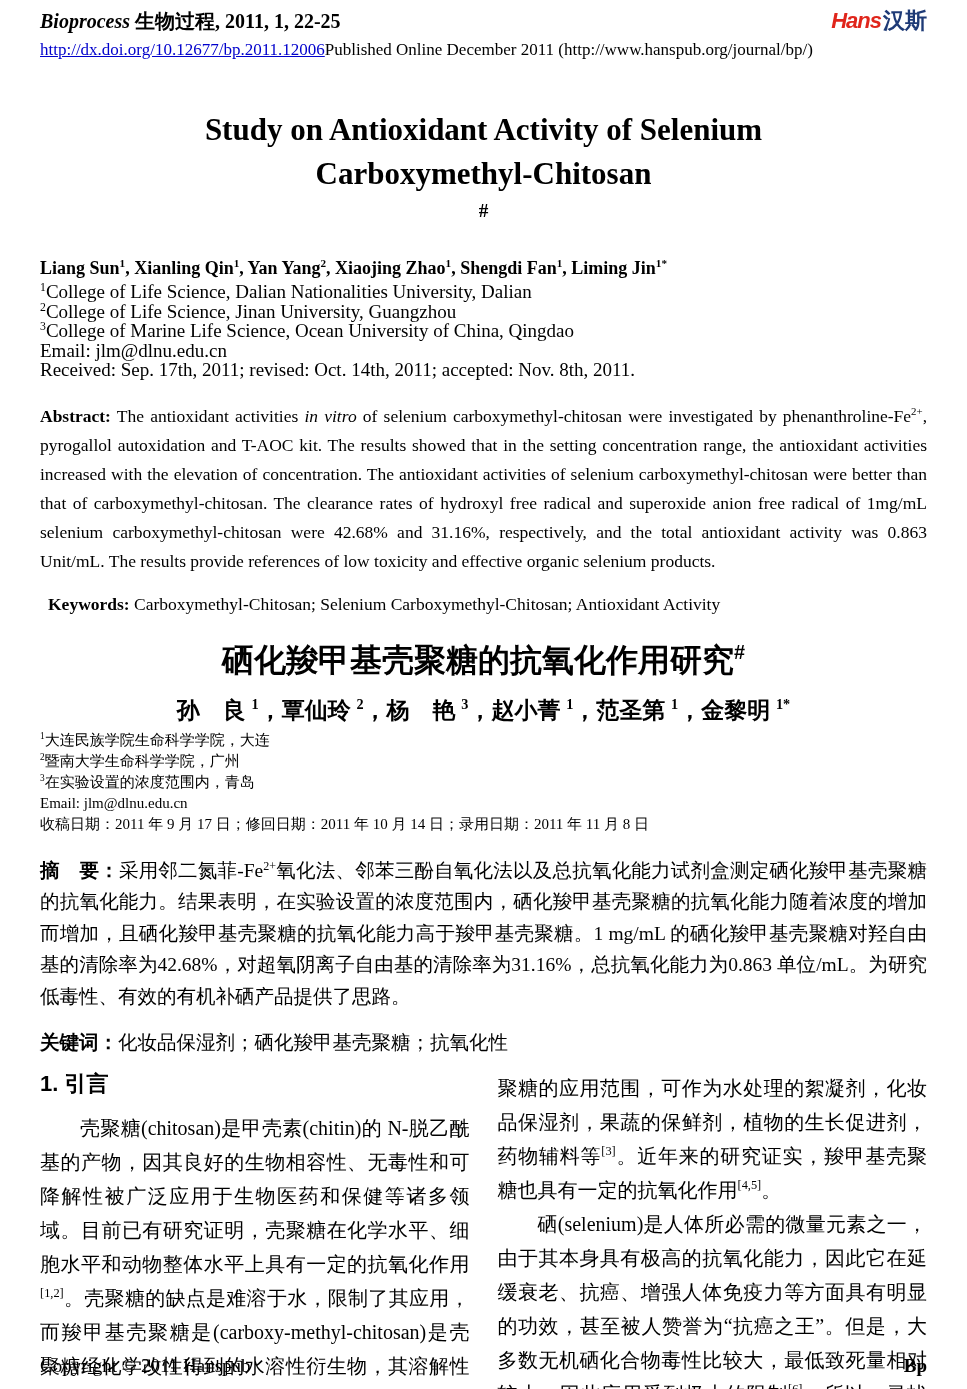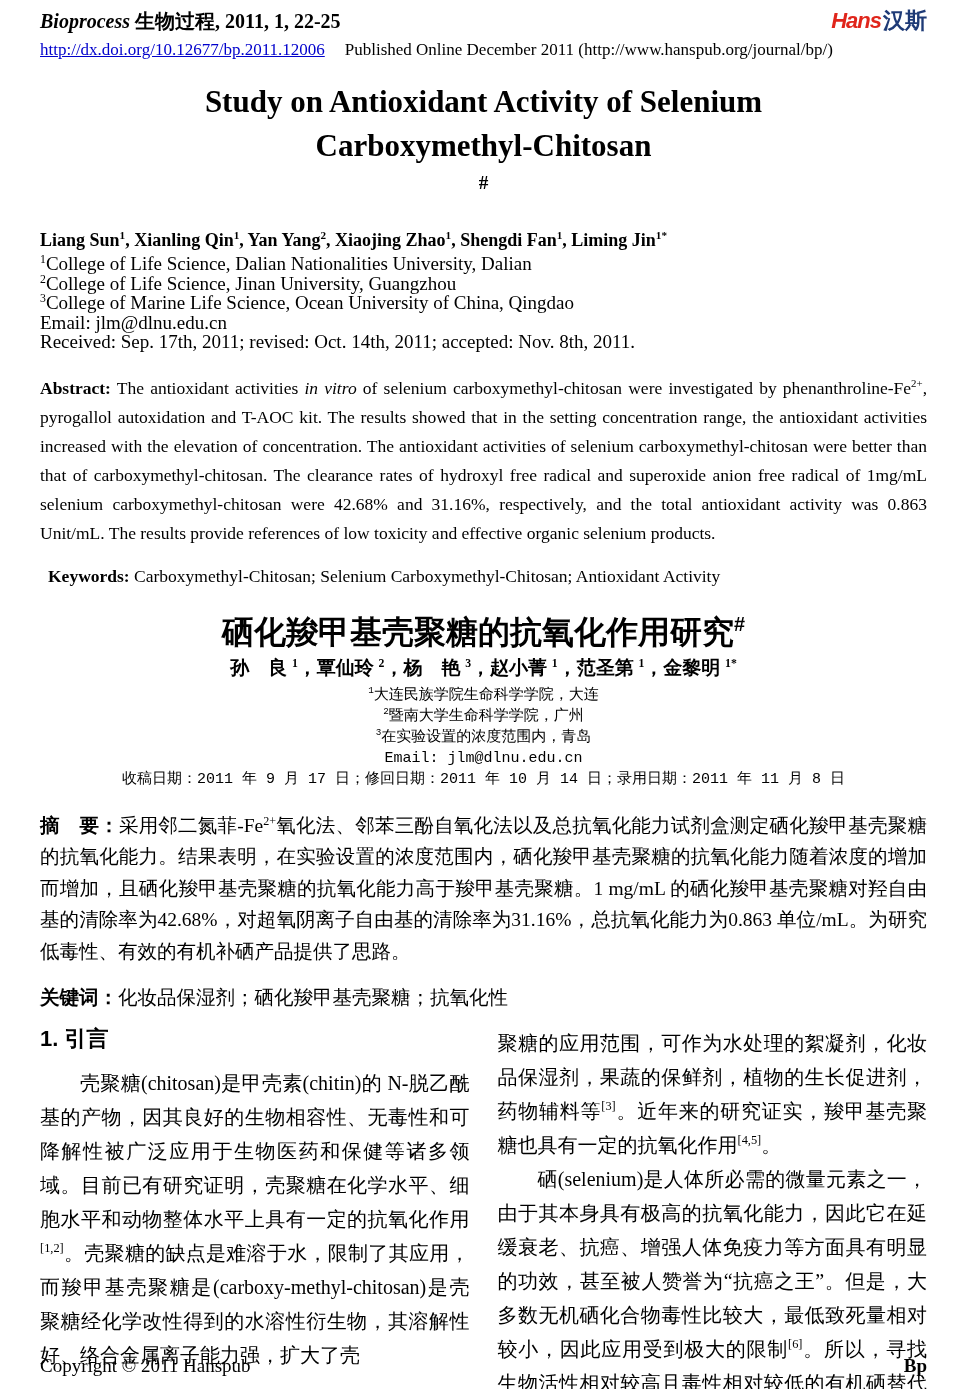--- a/index.html
+++ b/index.html
@@ -11,42 +11,42 @@
   .page { padding:8px 40px 0 40px; position:relative; height:100%; }
 
   sup { font-size:62%; line-height:0; vertical-align:super; }
 
   
   .hdr { position:relative; }
   .hdr-l1 { font-size:20px; font-weight:bold; }
   .hdr-l1 .jt { font-style:italic; }
   .hdr-l2 { font-size:17px; margin-top:5px; }
   .doi { color:var(--link_blue,#0000cc); text-decoration:underline; cursor:pointer;text-align:right; }
-  .pub { margin-left:20px; }
+  .pub { }
   .logo { position:absolute; right:0; top:-2px; font-size:22px; font-weight:bold;
           font-family:"Liberation Sans","DejaVu Sans",sans-serif; }
   .logo .latin { color:var(--hans_red,#e0251b); font-style:italic; letter-spacing:-1px; }
   .logo .cjk { color:var(--hans_navy,#1e3a76); margin-left:2px; }
 
   
-  .title { text-align:center; margin-top:20px; font-weight:bold; font-size:31px; line-height:44px; }
+  .title { text-align:center; margin-top:48px; font-weight:bold; font-size:31px; line-height:44px; }
   .title span { display:block; }
   .authors-en { text-align:left; font-weight:bold; font-size:18px; margin-top:18px; }
   .affil, .meta-line { text-align:left; font-size:19px; line-height:19.5px; }
   .affil-block { margin-top:3px; }
 
   
   .abs-en { margin-top:22px; font-size:17.5px; line-height:29px; text-align:justify; }
   .kw-en  { margin-top:14px; font-size:17.5px; line-height:29px;margin-left:8px; }
 
   
   .title-cn { text-align:center; margin-top:18px; font-size:32px; font-weight:bold; line-height:46px;
               font-family:"Liberation Sans","DejaVu Sans",sans-serif; }
-  .authors-cn { text-align:center; font-size:19px; font-weight:bold; }
-  .affil-cn, .meta-cn { text-align:center; font-size:15px; line-height:21px;font-family:Liberation Mono, monospace; }
+  .authors-cn { text-align:center; font-size:23px; font-weight:bold; margin-top:12px; }
+  .affil-cn, .meta-cn { font-size:15px; line-height:21px; }
   .affil-cn-block { margin-top:4px; }
 
   
   .abs-cn { margin-top:20px; font-size:19.5px; line-height:31.5px; text-align:justify; }
   .kw-cn  { margin-top:15px; font-size:19.5px; line-height:31.5px; }
   .abs-cn b, .kw-cn b { font-family:"Liberation Sans","DejaVu Sans",sans-serif; }
 
   
   .columns { display:flex; gap:28px; margin-top:12px; height:372px; overflow:hidden; }
   .col { width:430px; }

